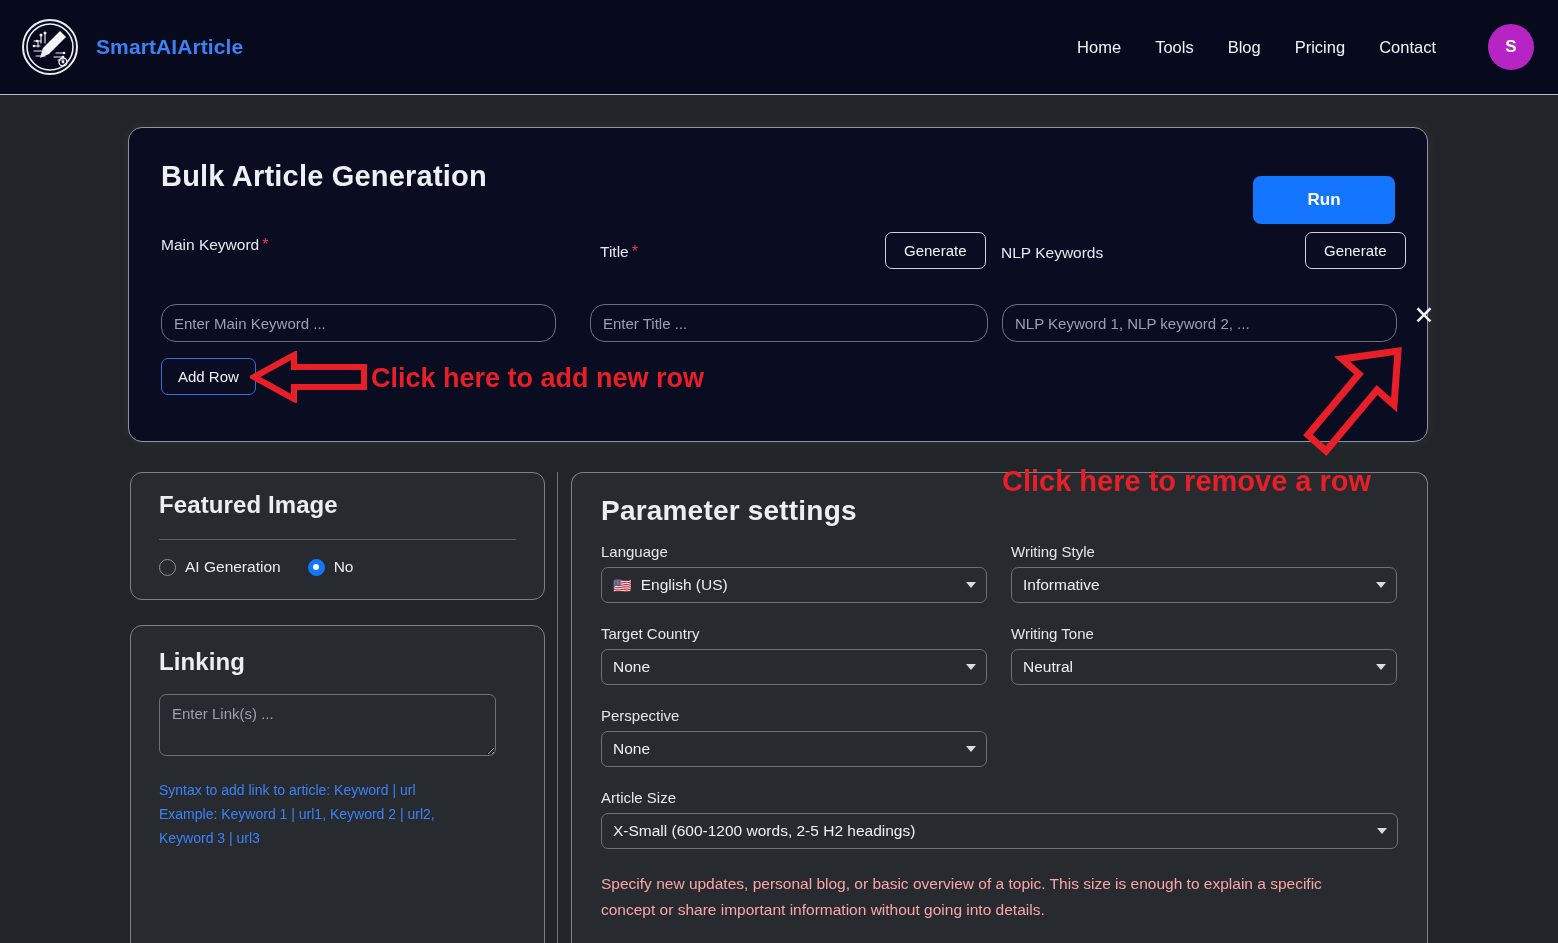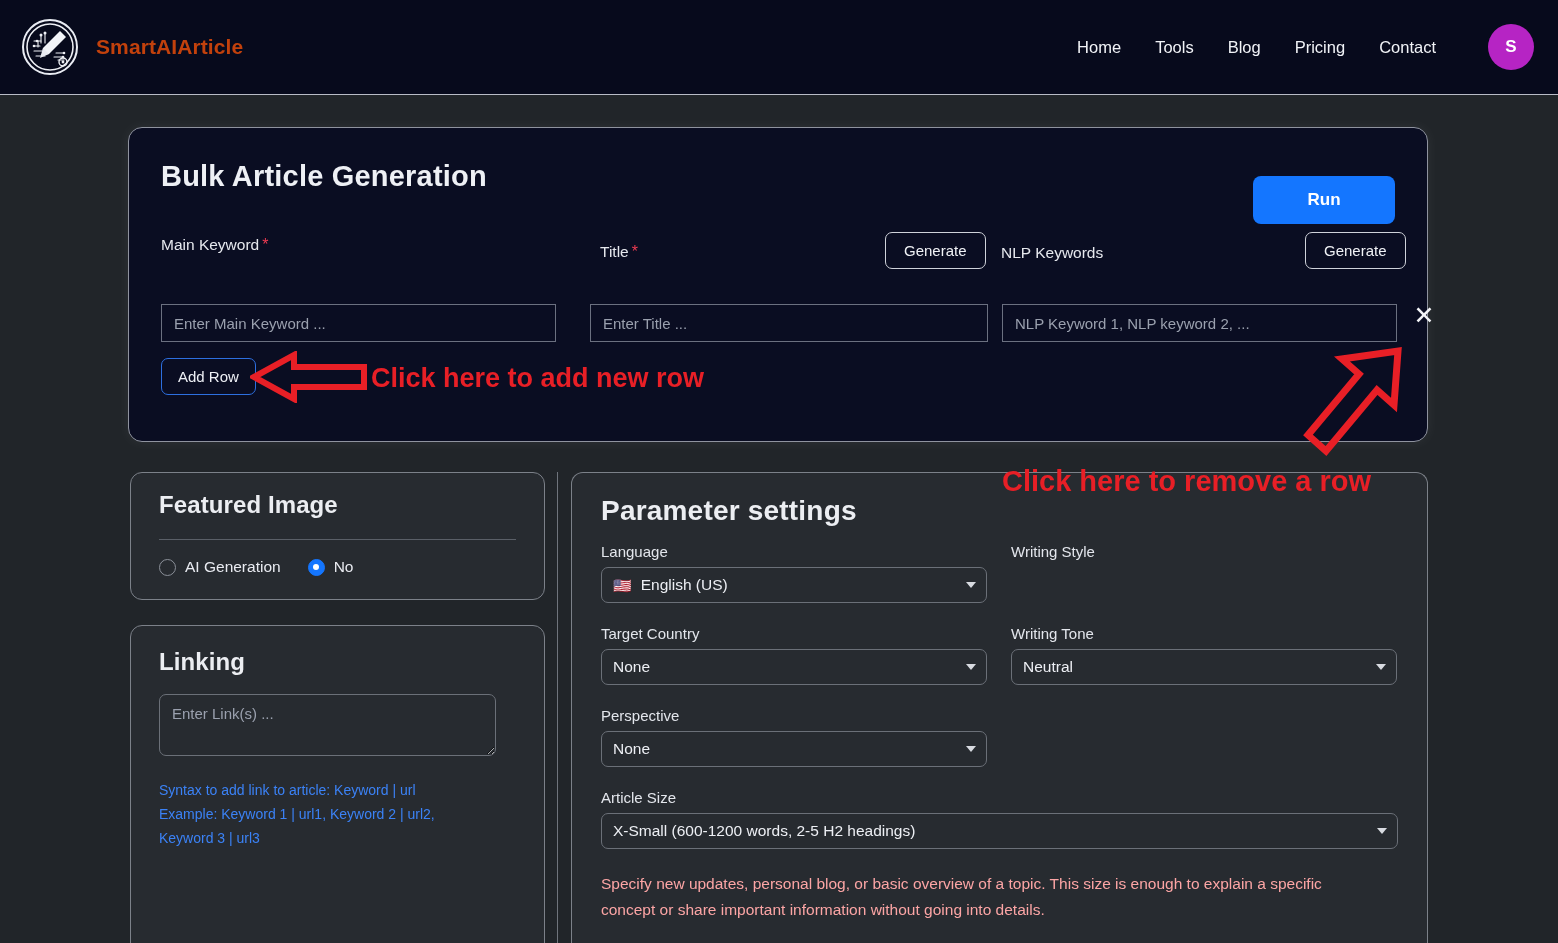--- a/index.html
+++ b/index.html
@@ -41,21 +41,21 @@
     display: flex;
     align-items: center;
     justify-content: center;
     overflow: hidden;
     flex: 0 0 auto;
   }
 
   .brand-name {
     font-size: 21px;
     font-weight: bold;
-    color: #c2410c;
+    color: #3b82f6;
     letter-spacing: .1px;
   }
 
   .main-nav {
     margin-left: auto;
     display: flex;
     align-items: center;
     gap: 34px;
   }
 
@@ -166,21 +166,21 @@
     left: 32px;
     top: 176px;
     width: 1236px;
   }
 
   .txt-input {
     position: absolute;
     height: 38px;
     background: #0a0d22;
     border: 1px solid #6b7080;
-    border-radius: 0;
+    border-radius: 15px;
     color: #3b82f6;
     font-size: 15px;
     padding: 0 12px;
     font-family: "Liberation Sans", sans-serif;
     outline: none;
   }
   .txt-input::placeholder { color: #9aa0ae; }
 
   .in-main { left: 0; top: 0; width: 395px; }
   .in-title { left: 419px; top: 0; width: 398px; margin-left: 10px; }
@@ -536,20 +536,26 @@
           <div class="select-box">
             <span class="flag-icon">🇺🇸</span>
             <span>English (US)</span>
           </div>
           <span class="select-caret"></span>
         </div>
       </div>
 
       <div>
         <label class="field-label">Writing Style</label>
+        <div class="select-wrap">
+          <div class="select-box">
+            <span>Informative</span>
+          </div>
+          <span class="select-caret"></span>
+        </div>
       </div>
 
       <div>
         <label class="field-label">Target Country</label>
         <div class="select-wrap">
           <div class="select-box">
             <span>None</span>
           </div>
           <span class="select-caret"></span>
         </div>

